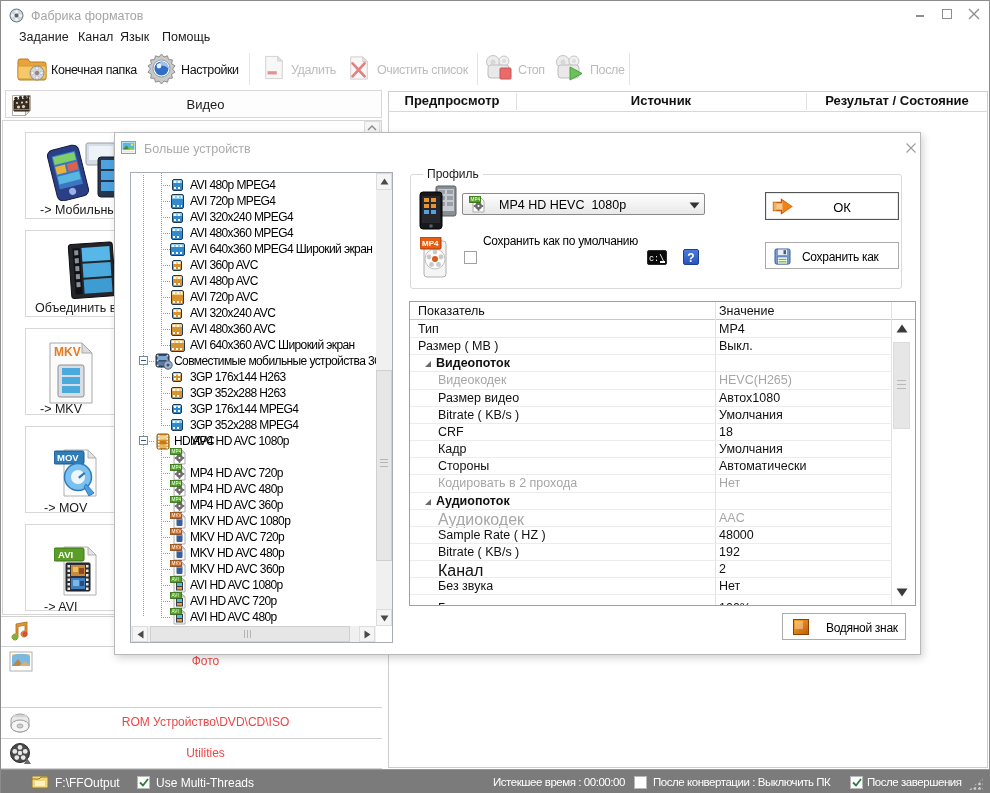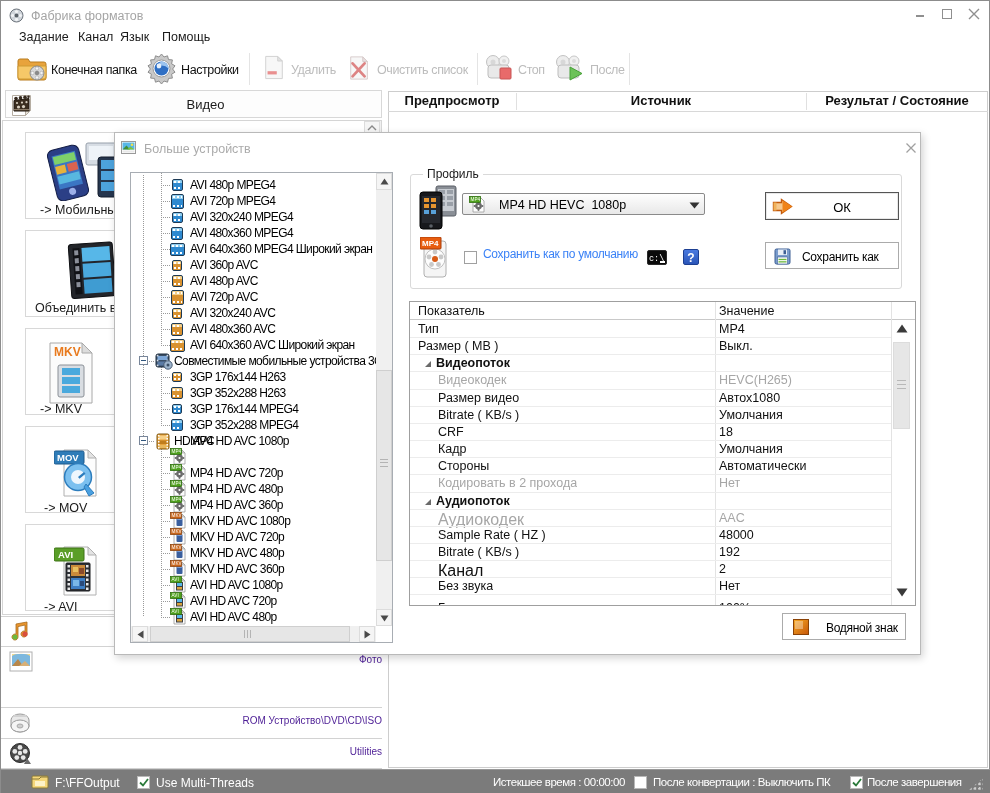--- a/index.html
+++ b/index.html
@@ -22,21 +22,21 @@
 .film.o{background:linear-gradient(to bottom,#f3cf8a 0 30%,#d99230 30% 100%)}
 .film:before,.film:after{content:"";position:absolute;left:1px;right:1px;height:2px;background-image:repeating-linear-gradient(to right,#fff 0 2px,transparent 2px 4px)}
 .film:before{top:1px}
 .film:after{bottom:1px}
 
 .cell{position:absolute;white-space:nowrap;overflow:hidden}
 .gray{color:#a6a6a6}
 .rowline{position:absolute;height:1px;background:#ececec}
 
 .lrow{position:absolute;left:0;width:381px;background:#fff;border-top:1px solid #d2d2d2}
-.lrow span{position:absolute;left:28px;width:353px;text-align:right;font-size:10px;color:#4c1d95}
+.lrow span{position:absolute;left:28px;width:353px;text-align:center;font-size:12px;color:#ef4444}
 .card{position:absolute;left:24px;width:200px;height:87px;background:#fff;border:1px solid #d8d8d8}
 .chk{position:absolute;width:13px;height:13px;background:#fff;border:1px solid #a0a0a0}
 .svgi{position:absolute}
 </style></head><body>
 <div class="win">
 
 <svg class="svgi" style="left:8px;top:7px" width="15" height="15" viewBox="0 0 15 15">
  <circle cx="7.5" cy="7.5" r="6.5" fill="#cfd4da" stroke="#6d747c" stroke-width="1"></circle>
  <circle cx="7.5" cy="7.5" r="2" fill="#5a6168"></circle>
  <circle cx="7.5" cy="3.6" r="1.6" fill="#f2f4f6"></circle>
@@ -639,21 +639,21 @@
           <circle cx="15" cy="15" r="2.4"></circle>
           <circle cx="9" cy="20" r="2.4"></circle>
           <circle cx="11.5" cy="27.5" r="2.4"></circle>
           <circle cx="18.5" cy="27.5" r="2.4"></circle>
           <circle cx="21" cy="20" r="2.4"></circle>
         </g>
  <rect x="0" y="0" width="21" height="12" rx="1" fill="#e85d10" stroke="#a83d08"></rect>
  <text x="2" y="9" font-size="8" font-weight="bold" fill="#fff" font-family="Liberation Sans,sans-serif">MP4</text>
 </svg>
 <div class="chk" style="left:349px;top:118px"></div>
-<div class="abs" style="left:368px;top:114px;font-size:12px;letter-spacing:-0.3px;color:#3b82f6">Сохранить как по умолчанию</div>
+<div class="abs" style="left:368px;top:101px;font-size:12px;letter-spacing:-0.3px;color:#000000">Сохранить как по умолчанию</div>
 <div class="abs" style="left:532px;top:117px;width:20px;height:15px;background:#0a0a0a;border-radius:2px;border:1px solid #2a2a2a">
  <svg style="position:absolute;left:1px;top:2px" width="17" height="10" viewBox="0 0 17 10">
           <text x="0" y="8" font-size="8.5" fill="#fff" font-family="Liberation Mono,monospace">c:\</text>
         </svg>
  <div class="abs" style="left:12px;top:10px;width:5px;height:1.5px;background:#fff"></div>
 </div>
 <div class="abs" style="left:568px;top:116px;width:16px;height:16px;background:linear-gradient(to bottom,#4a7ae0,#2a55b8);border:1px solid #1d3f92;border-radius:2px;text-align:center;font-weight:bold;color:#fff;font-size:12px;line-height:16px">?</div>
 <div class="abs" style="left:650px;top:109px;width:134px;height:27px;background:#fff;border:1px solid #ababab">
  <svg class="svgi" style="left:8px;top:5px" width="17" height="17" viewBox="0 0 17 17">
   <rect x="1" y="1" width="15" height="15" rx="1.5" fill="#7a9ccc" stroke="#3c5f94"></rect>

